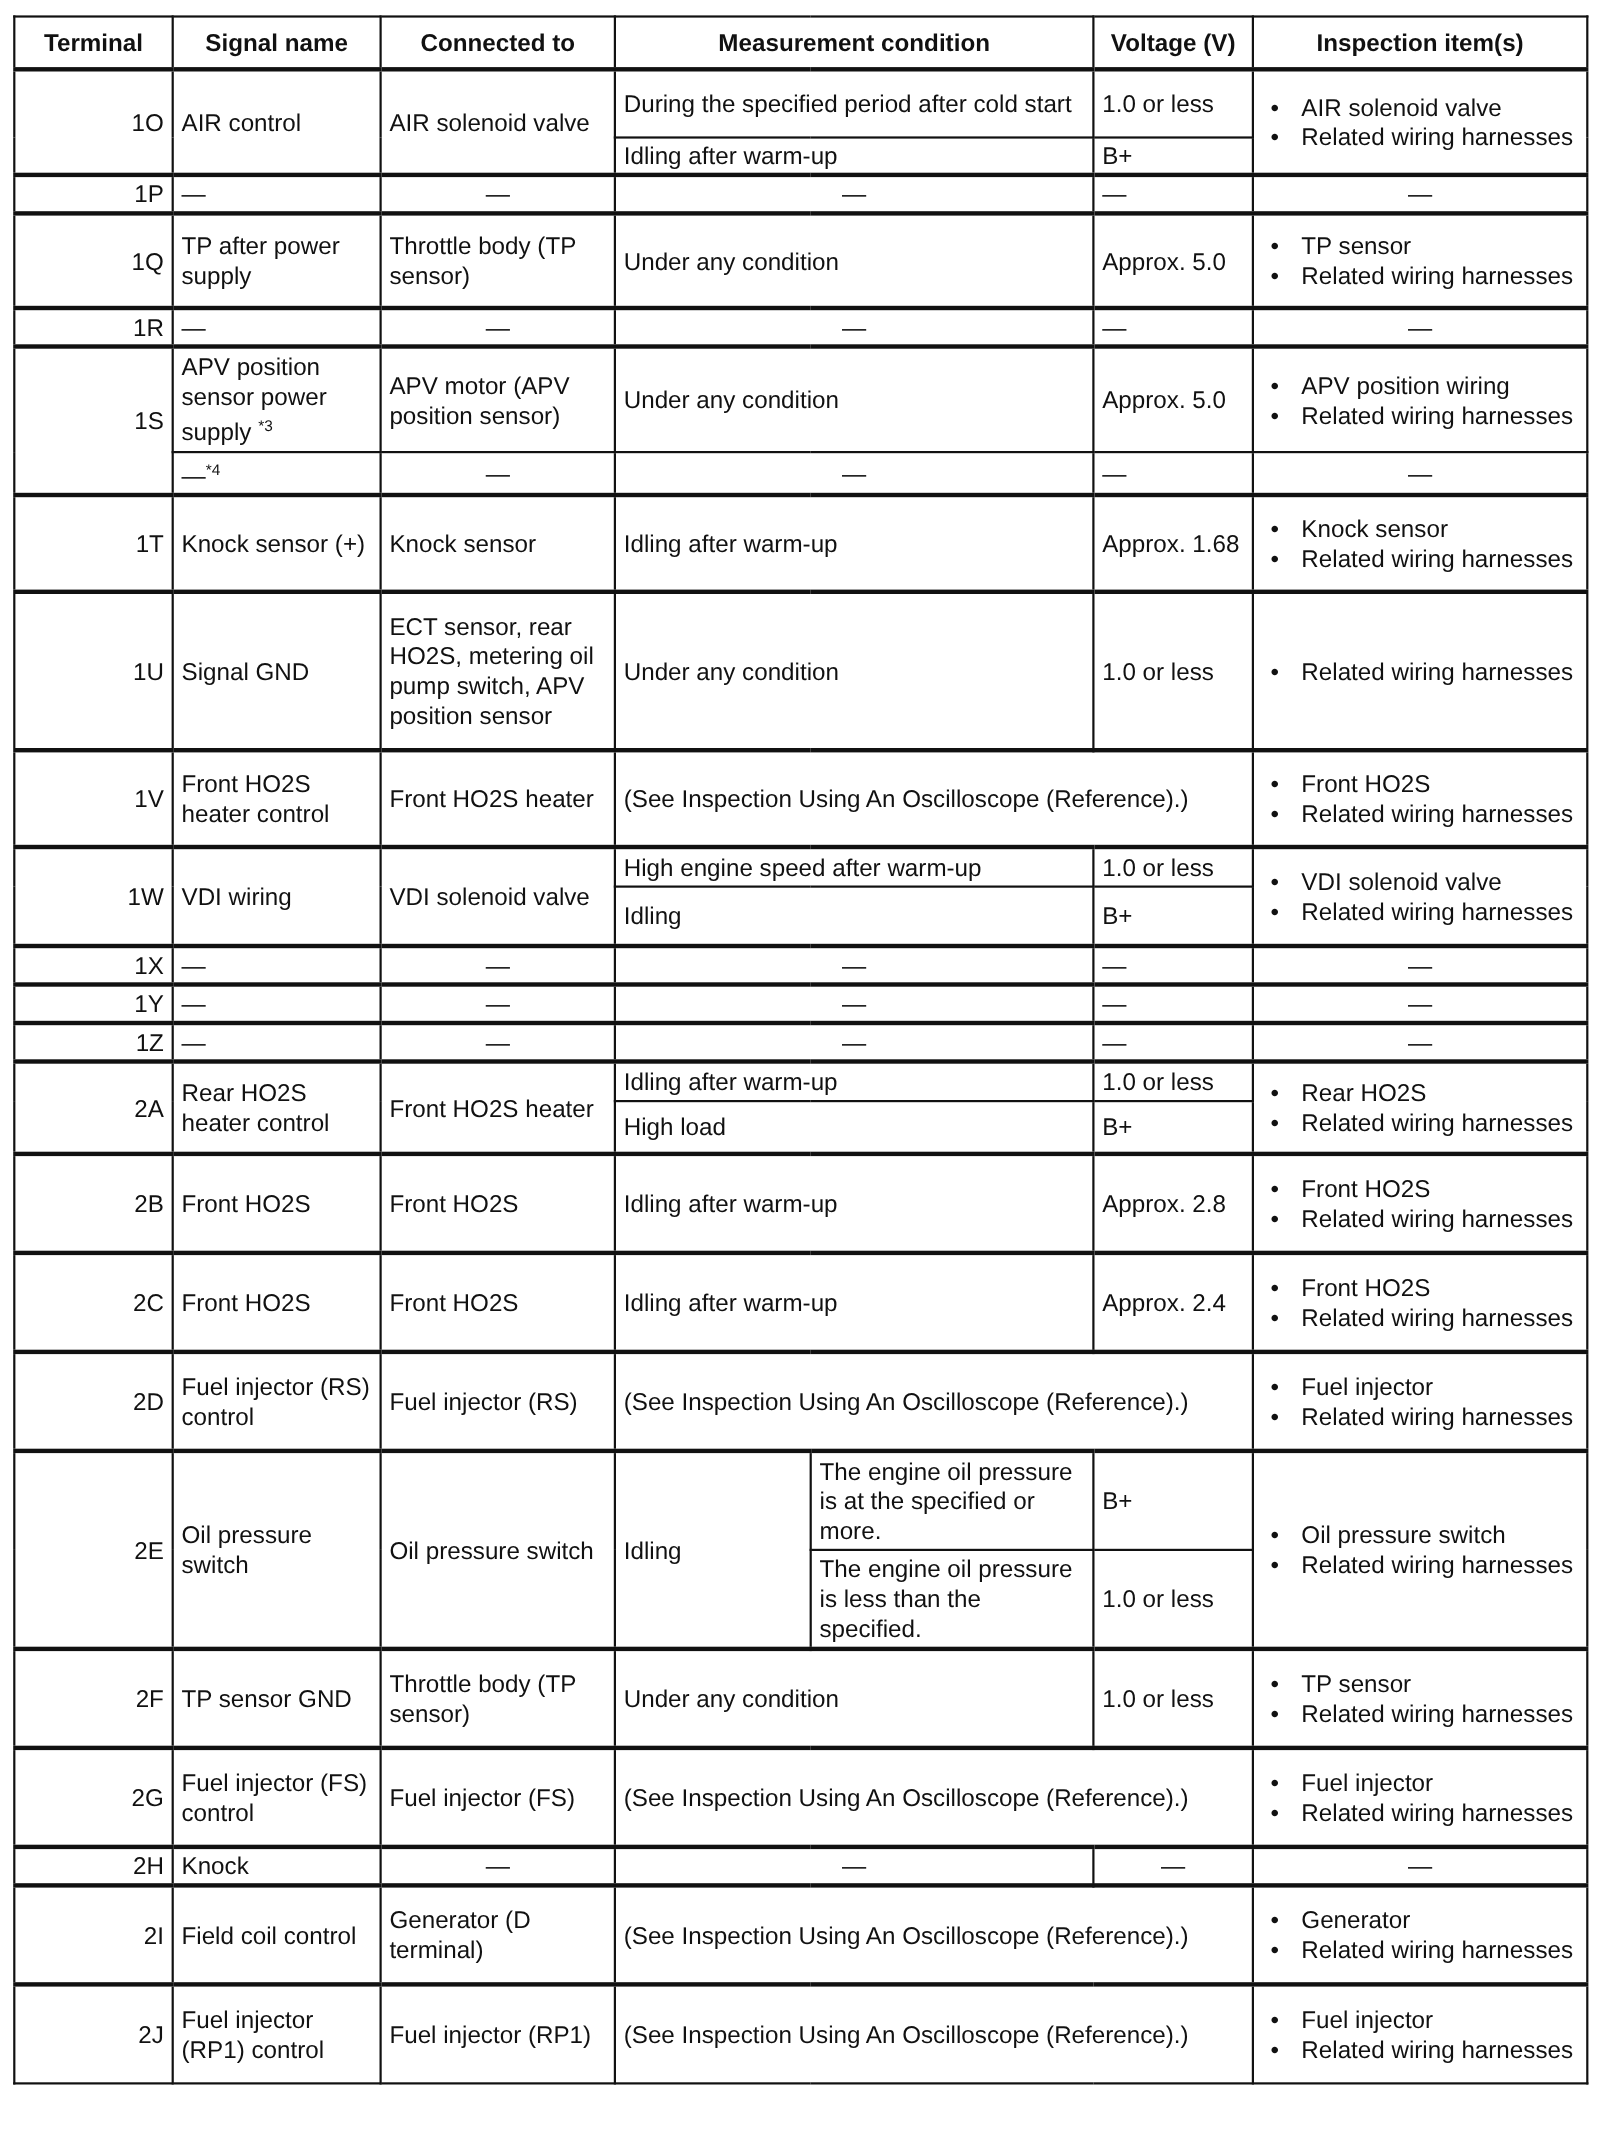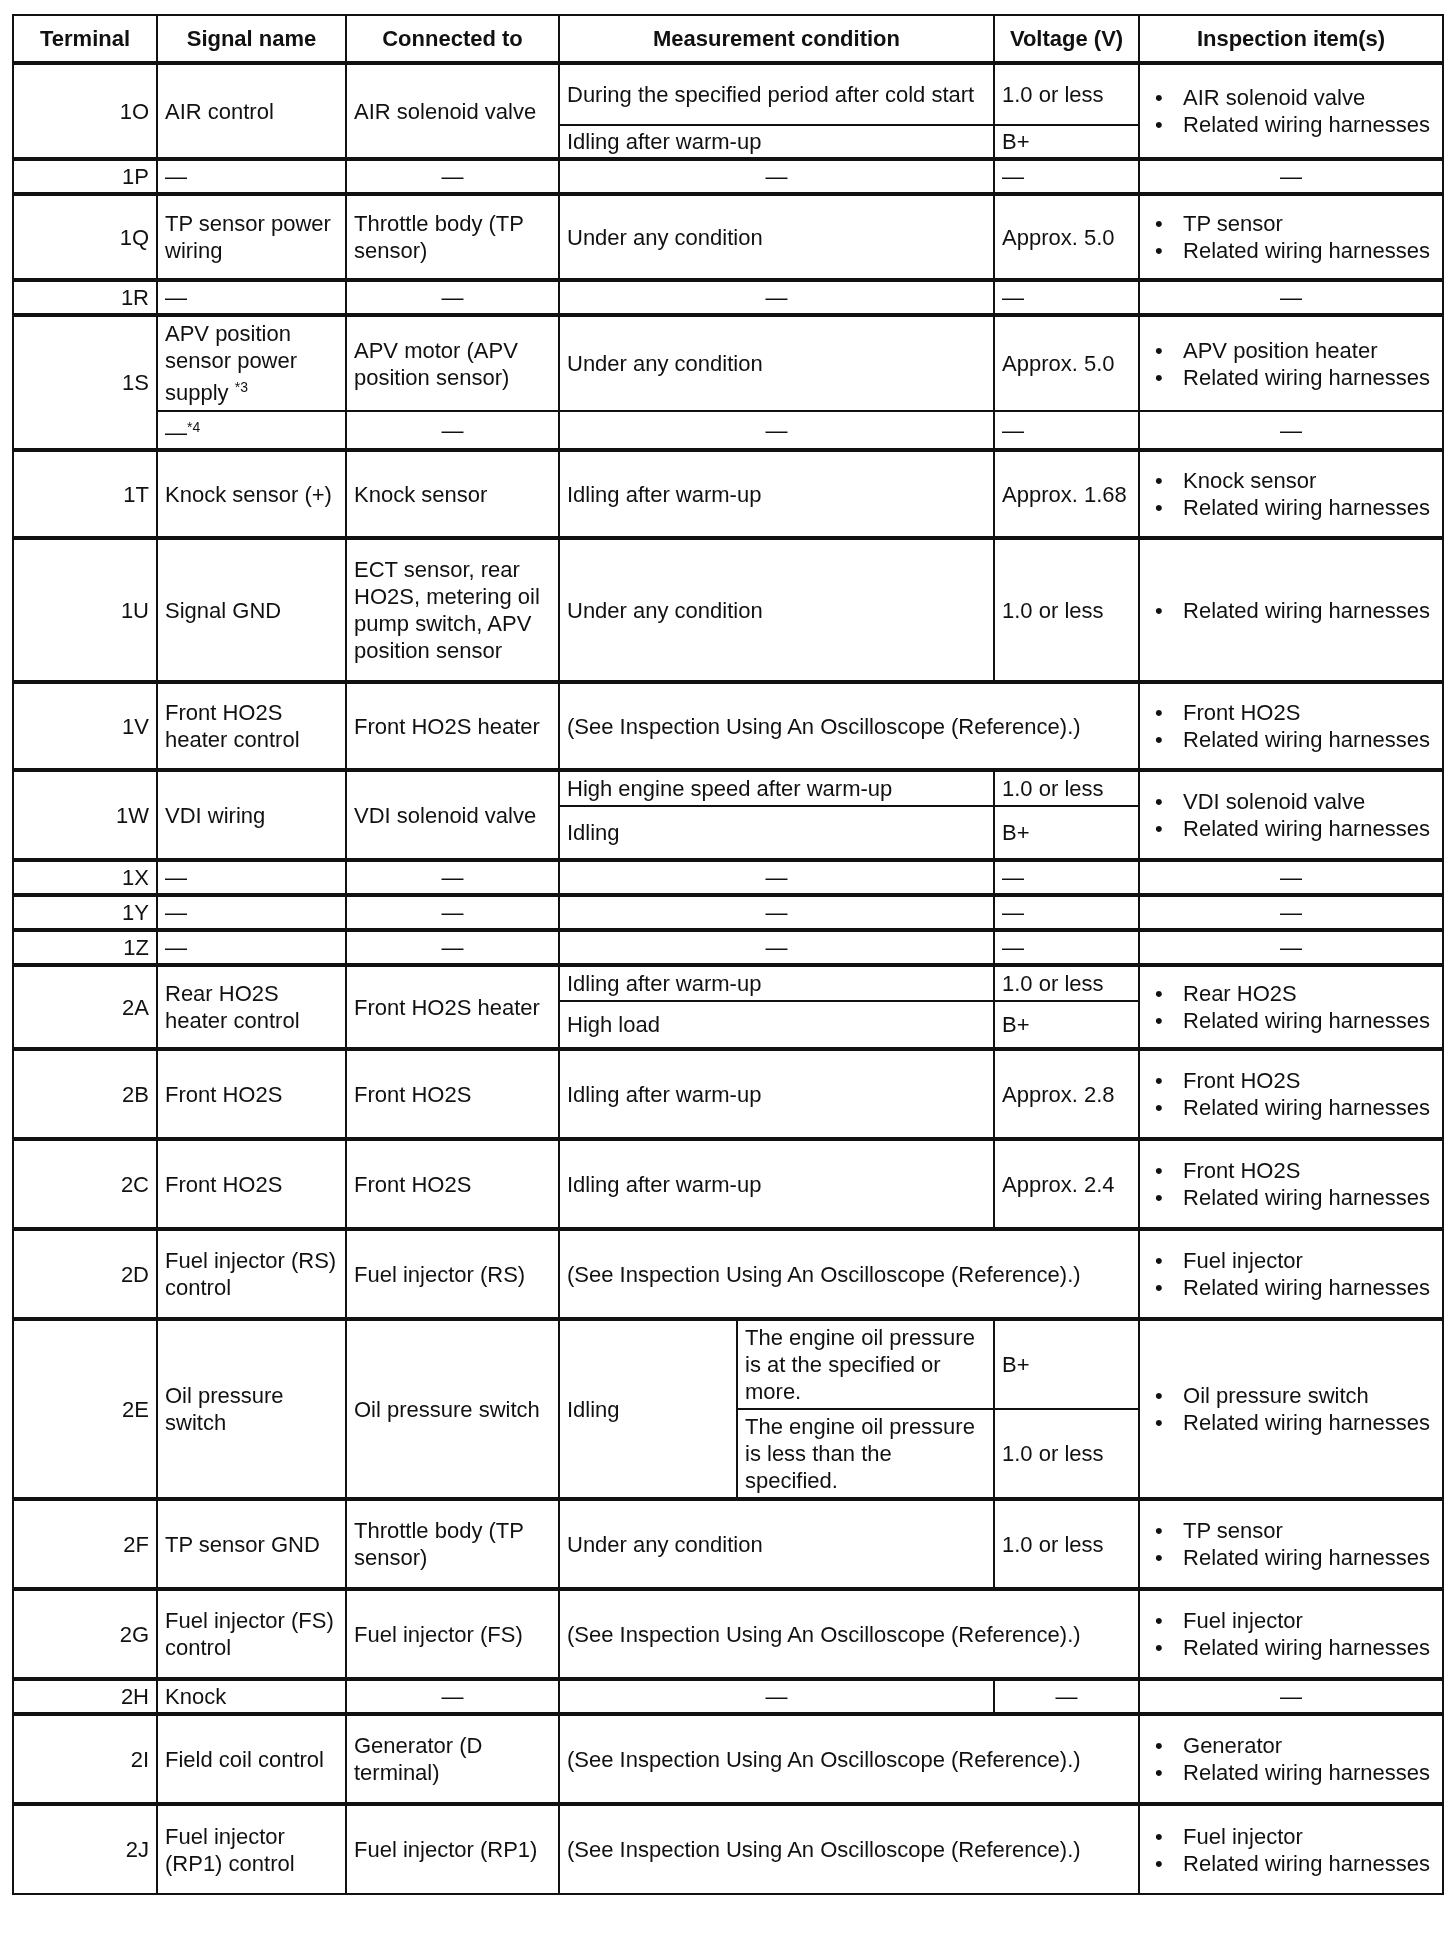--- a/index.html
+++ b/index.html
@@ -71,21 +71,21 @@
       <td class="term">1P</td>
       <td>—</td>
       <td class="dash">—</td>
       <td colspan="2" class="dash">—</td>
       <td>—</td>
       <td class="dash">—</td>
     </tr>
 
     <tr class="row-sep" style="height:86px">
       <td class="term">1Q</td>
-      <td>TP sensor power wiring</td>
+      <td>TP after power supply</td>
       <td>Throttle body (TP sensor)</td>
       <td colspan="2">Under any condition</td>
       <td class="center">Approx. 5.0</td>
       <td>
         <ul class="bullets">
             <li>TP sensor</li>
             <li>Related wiring harnesses</li>
           </ul>
       </td>
     </tr>
@@ -100,21 +100,21 @@
     </tr>
 
     <tr class="row-sep" style="height:96px">
       <td rowspan="2" class="term">1S</td>
       <td><span>APV position sensor power supply</span> <sup>*3</sup></td>
       <td>APV motor (APV position sensor)</td>
       <td colspan="2">Under any condition</td>
       <td class="center">Approx. 5.0</td>
       <td>
         <ul class="bullets">
-            <li>APV position heater</li>
+            <li>APV position wiring</li>
             <li>Related wiring harnesses</li>
           </ul>
       </td>
     </tr>
     <tr style="height:38px">
       <td><span>—</span><sup>*4</sup></td>
       <td class="dash">—</td>
       <td colspan="2" class="dash">—</td>
       <td>—</td>
       <td class="dash">—</td>

